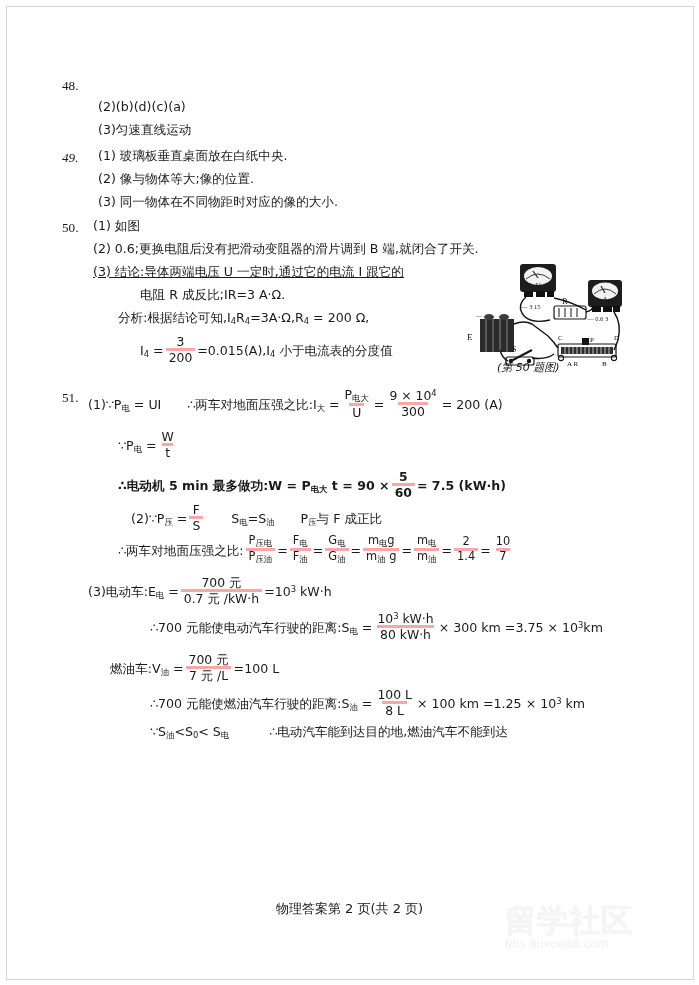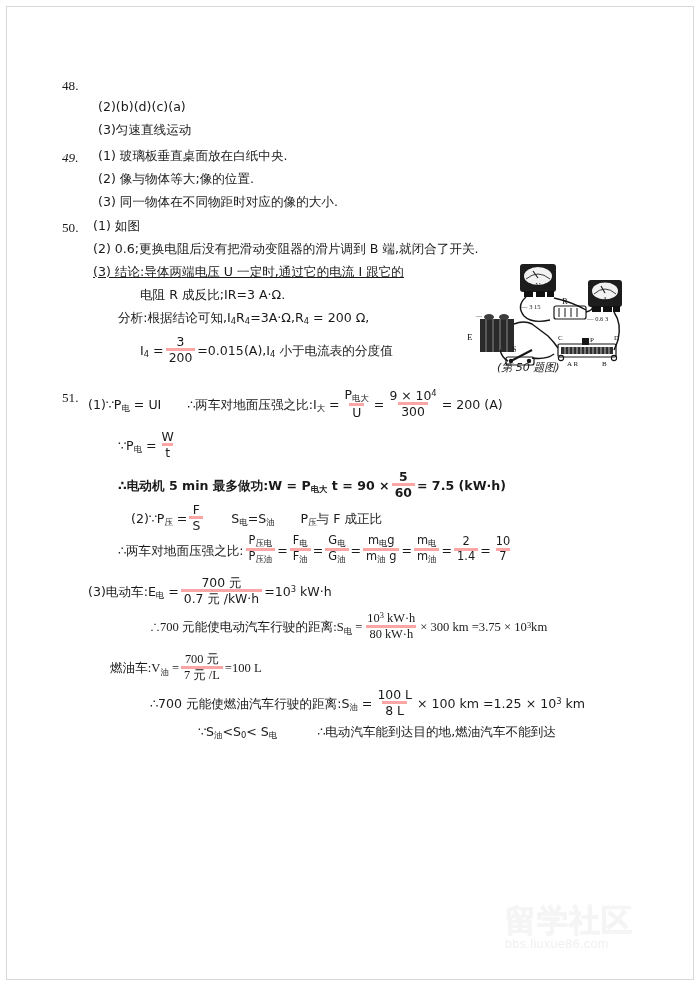--- a/index.html
+++ b/index.html
@@ -234,43 +234,44 @@
         </span></span>
   </div>
 
   <div class="blk cn" style="left:88px;top:578px;">
     <span>(3)</span><span>电动车:</span><span>E</span><sub>电</sub><span> =</span><span class="frac">
         <span class="nu">700 元</span>
         <span class="de">0.7 元 /kW·h</span>
       </span><span>=10</span><sup>3</sup><span> kW·h</span>
   </div>
 
-  <div class="blk cn" style="left:150px;top:614px;font-family:Liberation Serif, serif;">
+  <div class="blk cn" style="left:150px;top:614px;">
     <span>∴</span><span>700 元能使电动汽车行驶的距离:</span><span>S</span><sub>电</sub><span> =</span><span class="frac">
         <span class="nu"><span>10</span><sup>3</sup><span> kW·h</span></span>
         <span class="de">80 kW·h</span>
       </span><span>× 300 km =3.75 × 10</span><sup>3</sup><span>km</span>
   </div>
 
-  <div class="blk cn" style="left:110px;top:655px;font-family:Liberation Serif, serif;">
+  <div class="blk cn" style="left:110px;top:655px;">
     <span>燃油车:</span><span>V</span><sub>油</sub><span> =</span><span class="frac">
         <span class="nu">700 元</span>
         <span class="de">7 元 /L</span>
       </span><span>=100 L</span>
   </div>
 
   <div class="blk cn" style="left:150px;top:690px;">
     <span>∴</span><span>700 元能使燃油汽车行驶的距离:</span><span>S</span><sub>油</sub><span> =</span><span class="frac">
         <span class="nu">100 L</span>
         <span class="de">8 L</span>
       </span><span>× 100 km =1.25 × 10</span><sup>3</sup><span> km</span>
   </div>
 
-  <div class="blk cn" style="left:150px;top:726px;margin-left:48px;">
+  <div class="blk cn" style="left:150px;top:726px;">
     <span>∵</span><span>S</span><sub>油</sub><span>&lt;S</span><sub>0</sub><span>&lt; S</span><sub>电</sub><span class="sp3"></span><span>∴</span><span>电动汽车能到达目的地,燃油汽车不能到达</span>
   </div>
 
+  <div class="footer cn">物理答案第 2 页(共 2 页)</div>
 
   <div class="watermark">
     <div class="wm-cn">留学社区</div>
     <div class="wm-url">bbs.liuxue86.com</div>
   </div>
 </div>
 
 </body></html>

